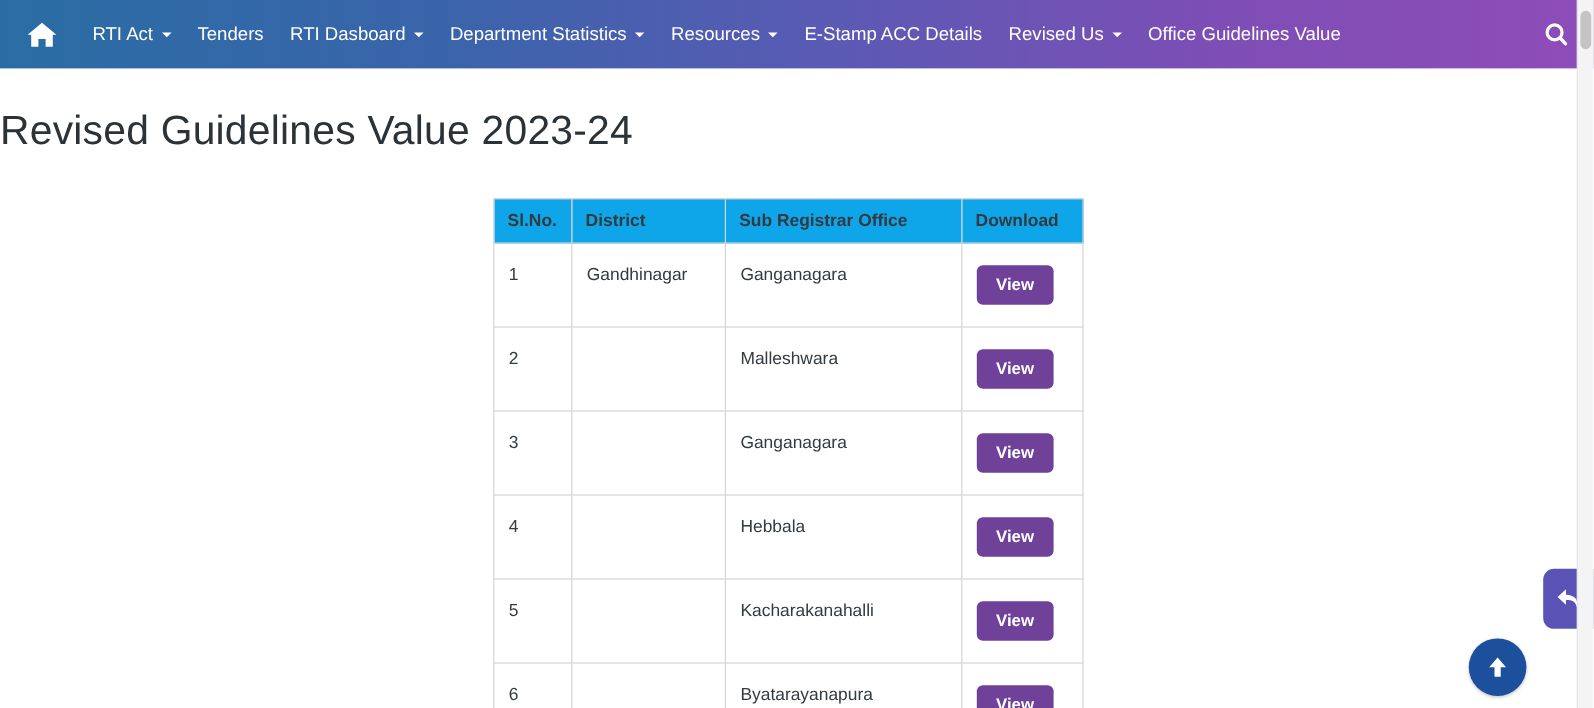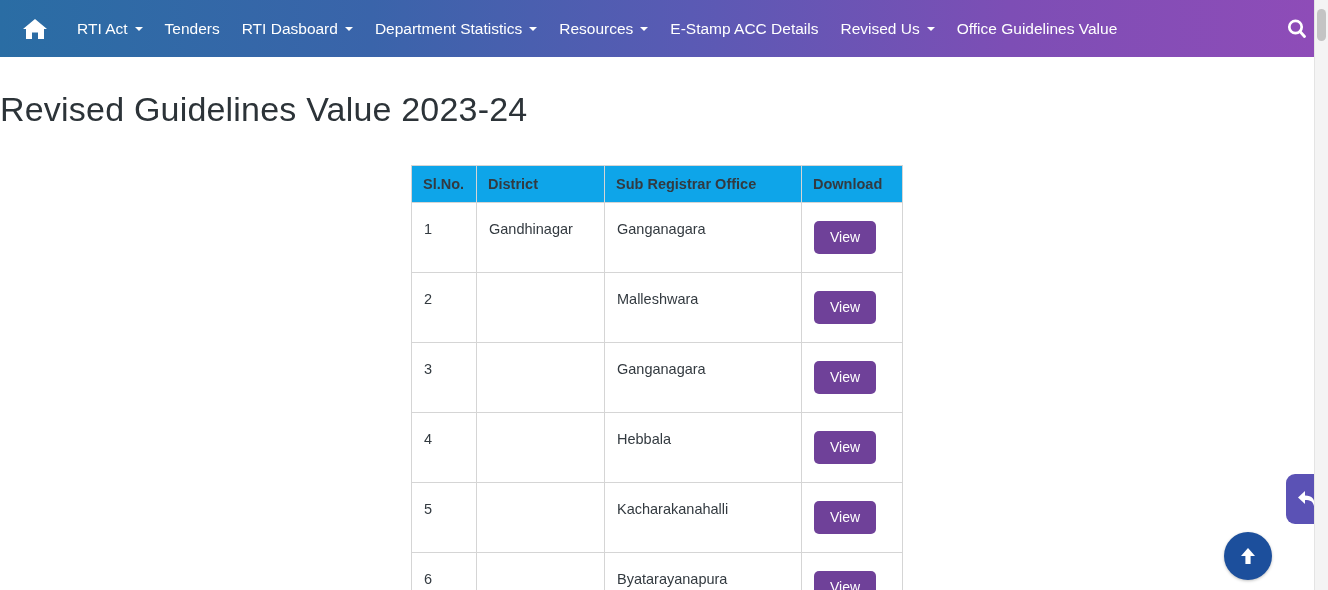--- a/index.html
+++ b/index.html
@@ -130,21 +130,21 @@
   }
   td.cell-sl  { padding-left: 12px; }
   td.cell-sro { padding-left: 10px; }
   td.cell-dl  { padding: 12px 0 12px 8px; vertical-align: middle; }
 
   .view-btn {
     display: inline-block;
     background: #6f4199;
     color: #ffffff;
     font-size: 14px;
-    font-weight: normal;
+    font-weight: bold;
     border: none;
     border-radius: 5px;
     padding: 9px 16px 10px 16px;
     cursor: pointer;
     font-family: "Liberation Sans", sans-serif;
     line-height: 1;
   }
 
   
   #back-tab {

